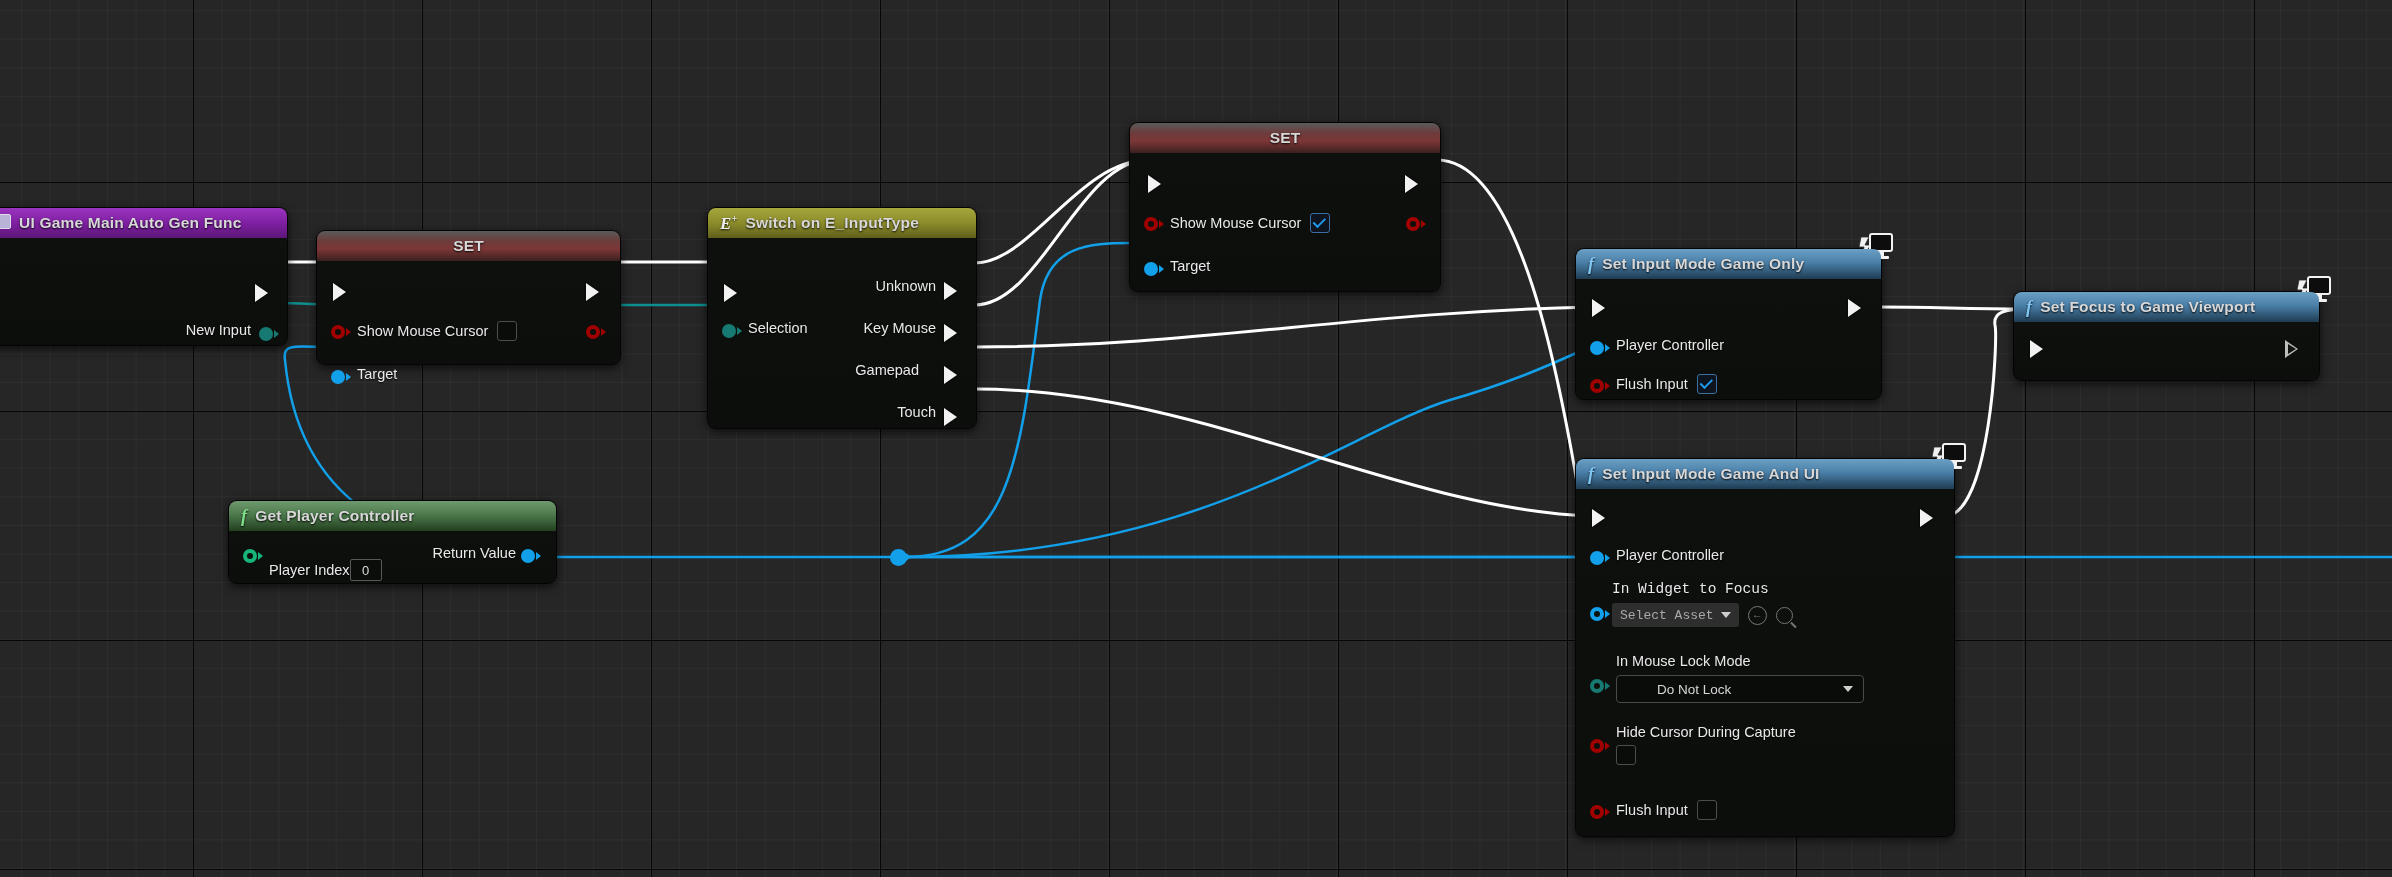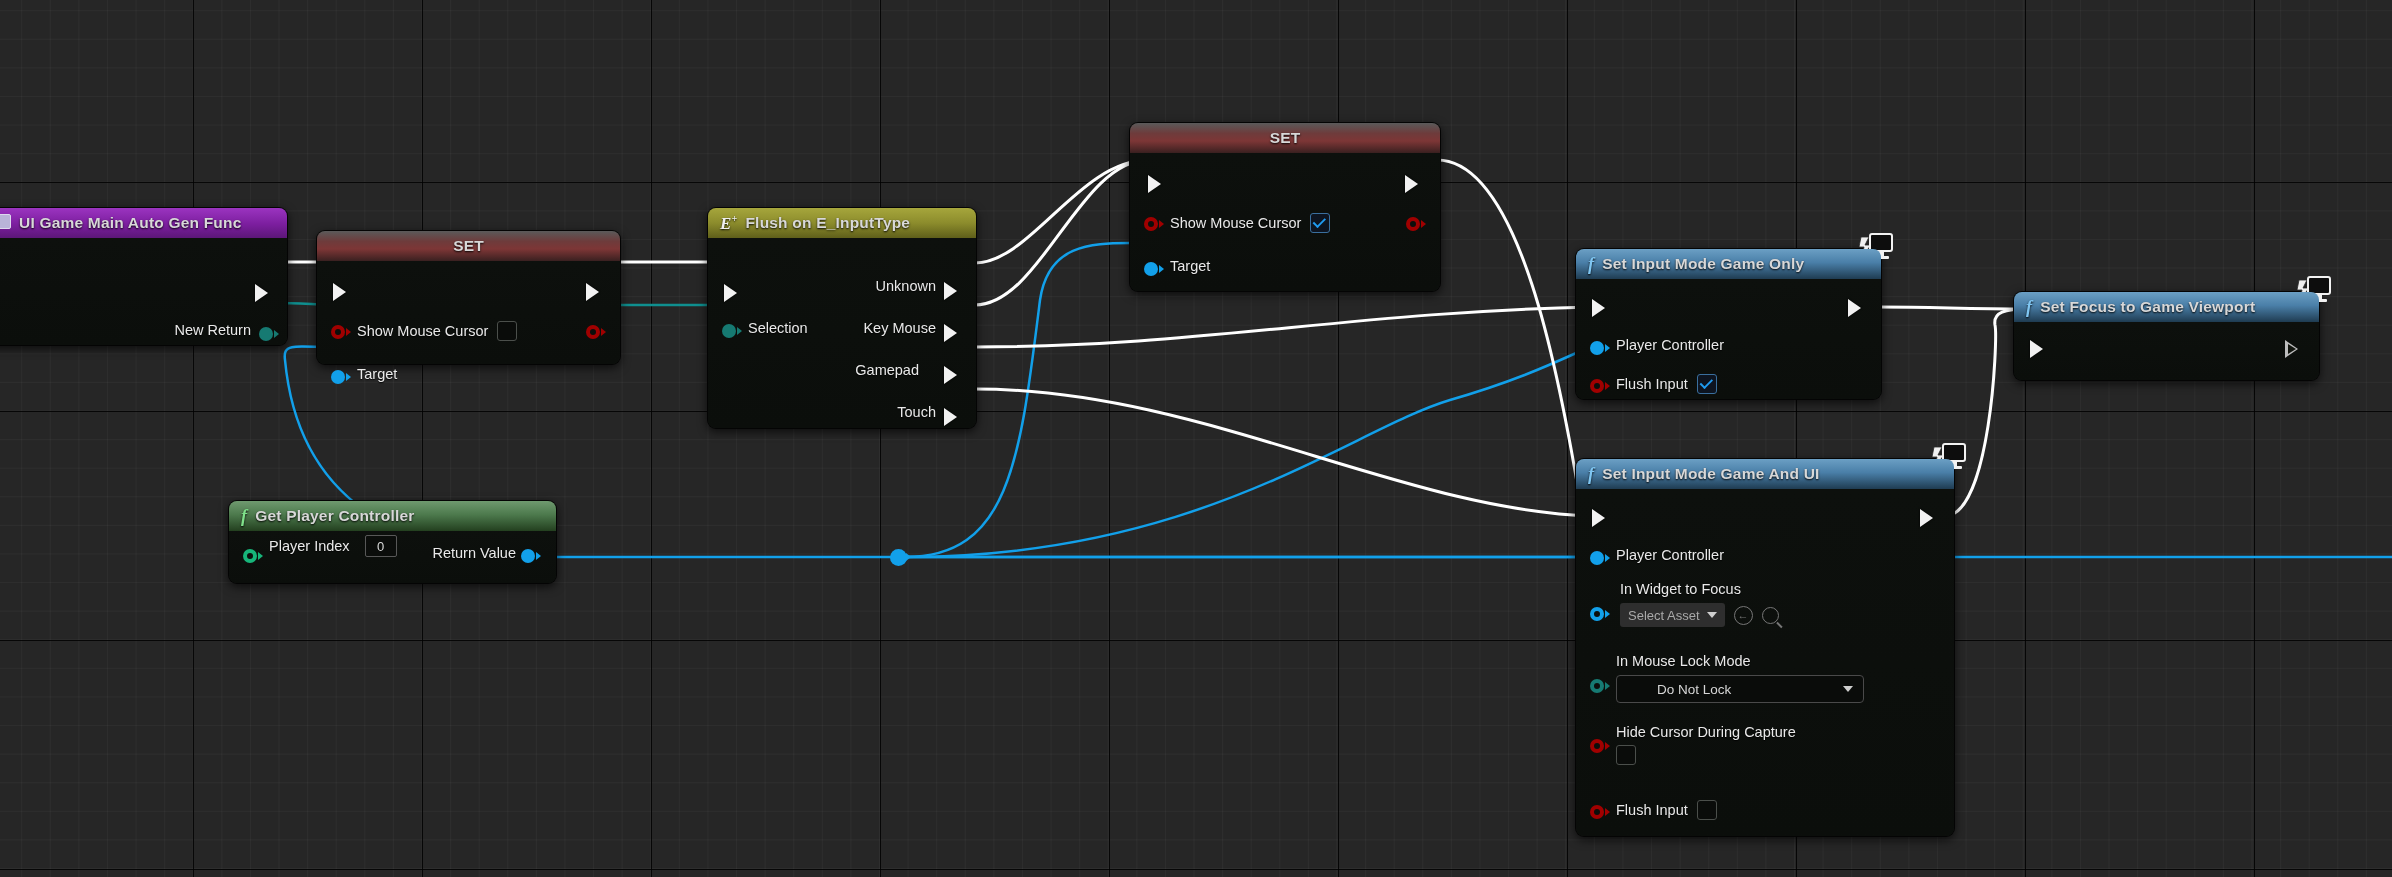--- a/index.html
+++ b/index.html
@@ -211,21 +211,21 @@
       </span>
       <span>UI Game Main Auto Gen Func</span>
     </div>
     <div class="body" style="height:107px;">
 
       <div class="exec-wrap" style="left:270px;top:46px;">
         <div class="exec"></div>
       </div>
 
       <div class="row" style="position:absolute;right:36px;top:84px;">
-        <span class="lbl">New Return</span>
+        <span class="lbl">New Input</span>
       </div>
       <div class="dot dot-fill" style="left:274px;top:89px;background:#167a72;"></div>
       <div class="dot-arrow" style="left:289px;top:92px;border-left-color:#167a72;"></div>
     </div>
   </div>
 
   <div class="node" style="left:316px;top:230px;width:303px;">
     <div class="hdr hdr-red center">
       <span>SET</span>
     </div>
@@ -250,21 +250,21 @@
       <div class="dot-arrow" style="left:29px;top:112px;border-left-color:#12a0ea;"></div>
       <div class="row" style="position:absolute;left:40px;top:105px;">
         <span class="lbl">Target</span>
       </div>
     </div>
   </div>
 
   <div class="node" style="left:707px;top:207px;width:268px;">
     <div class="hdr hdr-olive">
       <span class="hdr-icon fx" style="color:#efefef;font-size:17px;">E<sup style="font-size:10px;">+</sup></span>
-      <span>Flush on E_InputType</span>
+      <span>Switch on E_InputType</span>
     </div>
     <div class="body" style="height:190px;">
       <div class="exec-wrap" style="left:16px;top:46px;">
         <div class="exec"></div>
       </div>
 
       <div class="dot dot-fill" style="left:14px;top:86px;background:#167a72;"></div>
       <div class="dot-arrow" style="left:29px;top:89px;border-left-color:#167a72;"></div>
       <div class="row" style="position:absolute;left:40px;top:82px;">
         <span class="lbl">Selection</span>
@@ -332,21 +332,21 @@
   </div>
 
   <div class="node" style="left:228px;top:500px;width:327px;">
     <div class="hdr hdr-green">
       <span class="hdr-icon fx" style="color:#7fe08a;font-size:18px;">f</span>
       <span>Get Player Controller</span>
     </div>
     <div class="body" style="height:52px;">
       <div class="dot dot-ring" style="left:14px;top:18px;border-color:#17b57a;"></div>
       <div class="dot-arrow" style="left:29px;top:21px;border-left-color:#17b57a;"></div>
-      <div class="row" style="position:absolute;left:40px;top:4px;gap:15px;">
+      <div class="row" style="position:absolute;left:40px;top:28px;gap:0;">
         <span class="lbl">Player Index</span>
         <div class="numfield">0</div>
       </div>
       <div class="row" style="position:absolute;right:40px;top:14px;">
         <span class="lbl">Return Value</span>
       </div>
       <div class="dot dot-fill" style="left:292px;top:18px;background:#12a0ea;"></div>
       <div class="dot-arrow" style="left:307px;top:21px;border-left-color:#12a0ea;"></div>
     </div>
   </div>
@@ -414,21 +414,21 @@
         </div>
 
       <div class="dot dot-fill" style="left:14px;top:62px;background:#12a0ea;"></div>
       <div class="dot-arrow" style="left:29px;top:65px;border-left-color:#12a0ea;"></div>
       <div class="row" style="position:absolute;left:40px;top:58px;">
         <span class="lbl">Player Controller</span>
       </div>
 
       <div class="dot dot-ring" style="left:14px;top:118px;border-color:#12a0ea;"></div>
       <div class="dot-arrow" style="left:29px;top:121px;border-left-color:#12a0ea;"></div>
-      <div style="position:absolute;left:44px;top:92px;">
+      <div style="position:absolute;left:36px;top:92px;font-family:Liberation Mono, monospace;">
         <div class="lbl">In Widget to Focus</div>
         <div class="row" style="margin-top:6px;gap:9px;">
           <div class="assetbox">
             <span>Select Asset</span>
             <span class="caret thin"></span>
           </div>
           <div class="icon-circarrow">←</div>
           <div class="icon-search"></div>
         </div>
       </div>

